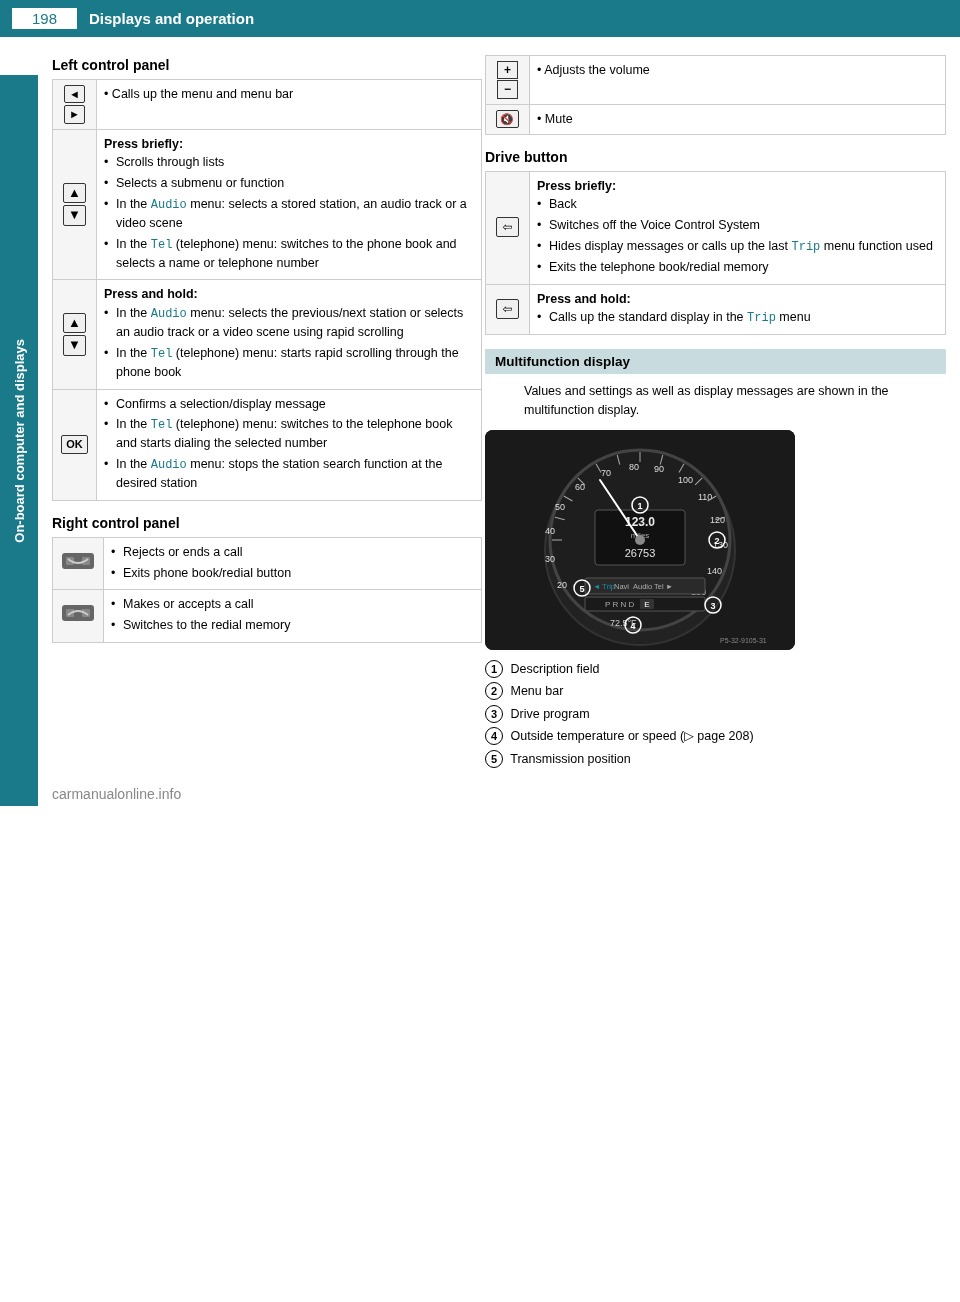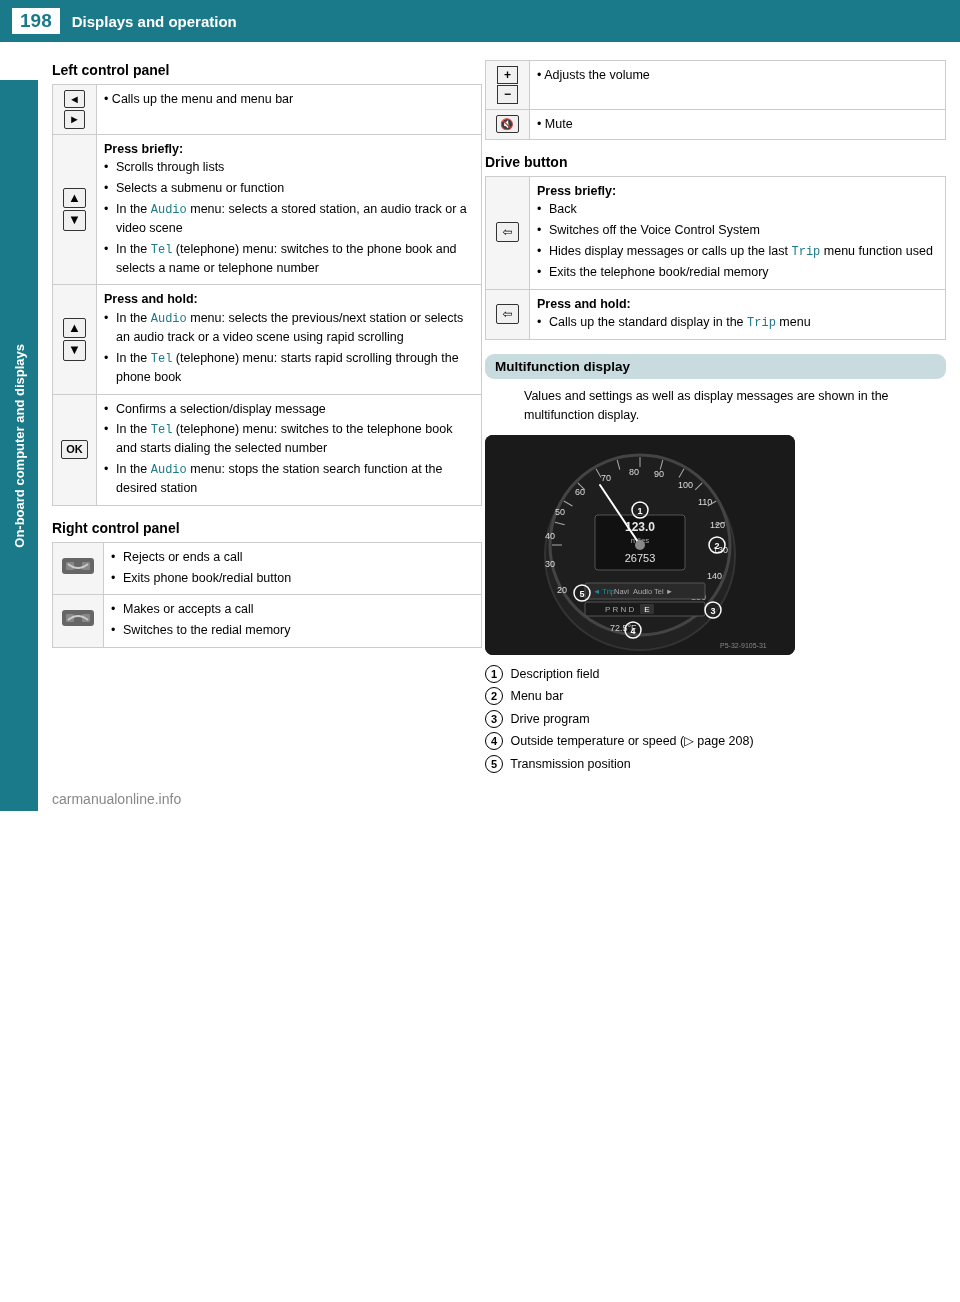--- a/index.html
+++ b/index.html
@@ -18,24 +18,24 @@
       color: #fff;
       font-size: 15px;
       font-weight: bold;
       padding: 8px 12px;
       display: flex;
       align-items: center;
     }
     .header-page-num {
       background: #fff;
       color: #1a7a8a;
-      font-weight: bold;
-      padding: 2px 8px;
+      font-weight: normal;
+      padding: 2px 20px;
       margin-right: 12px;
-      font-size: 19px;
+      font-size: 15px;
     }
 
     
     .side-label {
       position: absolute;
       left: 0;
       top: 38px;
       width: 38px;
       bottom: 0;
       background: #1a7a8a;
@@ -131,21 +131,21 @@
     .bullet-list li { padding-left: 12px; position: relative; margin-bottom: 2px; }
     .bullet-list li::before { content: '•'; position: absolute; left: 0; }
 
     
     .mfd-header {
       background: #c8dce0;
       font-weight: bold;
       font-size: 13.5px;
       padding: 5px 10px;
       margin-bottom: 8px;
-      border-radius: 9px;
+      border-radius: 1px;
     }
 
     .mfd-desc {
       font-size: 12.5px;
       margin-bottom: 10px;
       line-height: 1.5;
       margin-left: 39px;
     }
 
     

